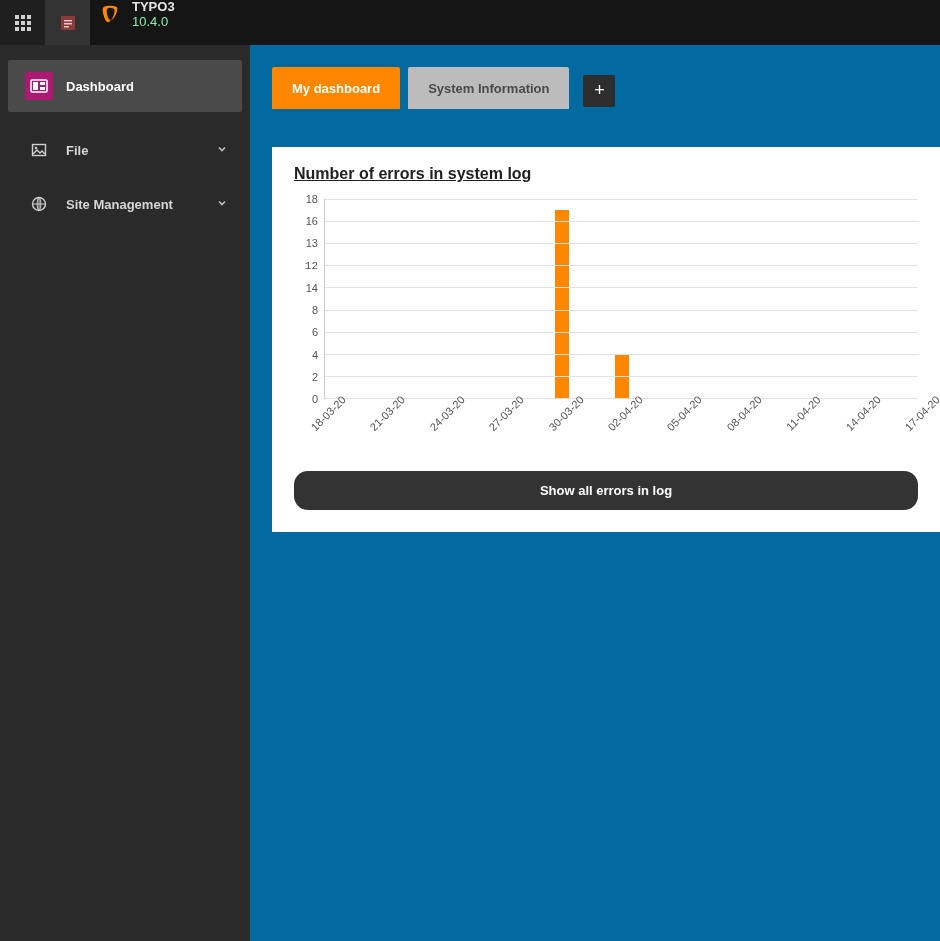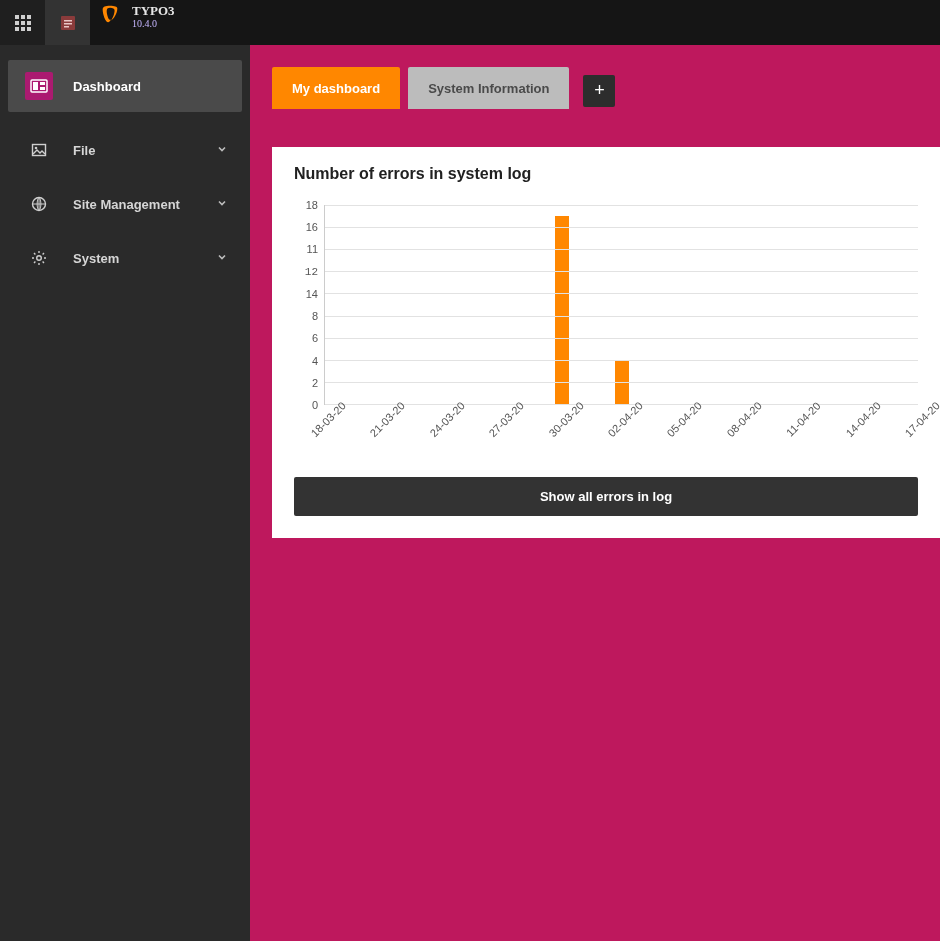--- a/index.html
+++ b/index.html
@@ -25,31 +25,30 @@
     width: 45px;
     display: flex;
     align-items: center;
     justify-content: center;
     cursor: pointer;
   }
   .tb-btn.grid { background: #1f1f1f; }
   .tb-btn.checklist { background: #333; }
   .topbar .brand {
     display: flex;
-    align-items: flex-end;
+    align-items: center;
     padding: 0 10px 16px 6px;
-    font-family: Liberation Serif, serif;
   }
   .brand .logo {
     width: 28px; height: 28px;
     display: flex; align-items: center; justify-content: center;
     margin-right: 8px;
   }
   .brand .name { font-size: 13px; font-weight: bold; color: #e6e6e6; line-height: 1.1; }
-  .brand .ver  { font-size: 10px; color: #c4b5fd; line-height: 1.1; }
+  .brand .ver  { font-size: 13px; color: #86efac; line-height: 1.1; }
 
   
   .shell { display: flex; height: calc(100% - 45px); }
 
   .sidebar {
     width: 250px;
     background: #2a2a2a;
     color: #c9c9c9;
     display: flex;
     flex-direction: column;
@@ -65,41 +64,41 @@
     font-size: 13px;
     border-radius: 2px;
     margin: 0 8px 2px 8px;
   }
   .sb-item .icon {
     width: 34px;
     display: flex;
     align-items: center;
     justify-content: center;
   }
-  .sb-item .label { flex: 1; margin-left: 17px; font-weight: bold; color: #d6d6d6; }
+  .sb-item .label { flex: 1; margin-left: 10px; font-weight: bold; color: #d6d6d6; }
   .sb-item .chev { color: #b6b6b6; }
 
   .sb-item.active {
     background: #4a4a4a;
     color: #fff;
     margin: 0 8px 12px 8px;
   }
   .sb-item.active .label { color: #fff; }
 
   .sb-item.active .icon-box {
     width: 28px; height: 28px;
     background: #ab1a70;
     display: flex; align-items: center; justify-content: center;
     border-radius: 2px;
   }
 
   
   .main {
     flex: 1;
-    background: #be185d;
+    background: #0369a1;
     display: flex;
     flex-direction: column;
   }
 
   .tabs {
     display: flex;
     align-items: center;
     padding: 22px 22px 0 22px;
     gap: 8px;
   }
@@ -127,21 +126,22 @@
   }
 
   .panel {
     background: #fff;
     margin: 38px 0 0 22px;
     padding: 18px 22px 22px 22px;
   }
   .panel h2 {
     font-size: 16px;
     font-weight: bold;
-    margin-bottom: 22px;
+    margin-bottom: 16px;
+    text-decoration: underline;
   }
 
   
   .chart-wrap { position: relative; }
   .chart {
     position: relative;
     height: 200px;
     margin-left: 30px;
     border-left: 1px solid #ccc;
     border-bottom: 1px solid #ccc;
@@ -189,21 +189,21 @@
   .btn-full {
     display: block;
     width: 100%;
     background: #333333;
     color: #fff;
     text-align: center;
     padding: 12px 0;
     font-size: 13px;
     font-weight: bold;
     border: none;
-    border-radius: 2px;
+    border-radius: 14px;
     margin-top: 22px;
     cursor: pointer;
   }
 </style>
 </head>
 <body>
 
 <div class="topbar">
   <div class="tb-btn grid">
     <svg width="16" height="16" viewBox="0 0 16 16">
@@ -273,32 +273,20 @@
           <svg width="16" height="16" viewBox="0 0 16 16">
             <circle cx="8" cy="8" r="6.5" fill="none" stroke="#cfcfcf" stroke-width="1.4"></circle>
             <path d="M1.5 8h13M8 1.5v13M8 1.5c2.5 2 2.5 11 0 13M8 1.5c-2.5 2-2.5 11 0 13" fill="none" stroke="#cfcfcf" stroke-width="1"></path>
           </svg>
         </span>
         <span class="label">Site Management</span>
         <span class="chev"><svg width="12" height="12" viewBox="0 0 12 12">
             <path d="M3 4.5l3 3 3-3" fill="none" stroke="#bdbdbd" stroke-width="1.6"></path>
           </svg></span>
       </div>
-      <div class="sb-item">
-        <span class="icon">
-          <svg width="16" height="16" viewBox="0 0 16 16">
-            <circle cx="8" cy="8" r="2.3" fill="none" stroke="#cfcfcf" stroke-width="1.4"></circle>
-            <path fill="none" stroke="#cfcfcf" stroke-width="1.4" d="M8 1v2M8 13v2M1 8h2M13 8h2M3 3l1.4 1.4M11.6 11.6L13 13M13 3l-1.4 1.4M4.4 11.6L3 13"></path>
-          </svg>
-        </span>
-        <span class="label">System</span>
-        <span class="chev"><svg width="12" height="12" viewBox="0 0 12 12">
-            <path d="M3 4.5l3 3 3-3" fill="none" stroke="#bdbdbd" stroke-width="1.6"></path>
-          </svg></span>
-      </div>
     </nav>
 
   <main class="main">
     <div class="tabs" id="tabs">
         <div class="tab tab-active">My dashboard</div>
         <div class="tab tab-inactive">System Information</div>
         <div class="tab-add">
           <span>+</span>
         </div>
       </div>
@@ -308,21 +296,21 @@
 
       <div class="chart-wrap">
         <div class="y-labels" id="ylabels">
             <span style="top: 100%;">0</span>
             <span style="top: 88.8889%;">2</span>
             <span style="top: 77.7778%;">4</span>
             <span style="top: 66.6667%;">6</span>
             <span style="top: 55.5556%;">8</span>
             <span style="top: 44.4444%;">14</span>
             <span style="top: 33.3333%; font-family: Liberation Mono, monospace;">12</span>
-            <span style="top: 22.2222%;">11</span>
+            <span style="top: 22.2222%;">13</span>
             <span style="top: 11.1111%;">16</span>
             <span style="top: 0%;">18</span>
           </div>
         <div class="chart" id="chart">
           <div class="bars" id="bars">
               <div class="bar" style="left: 40%; height: 94.4444%; background: rgb(255, 135, 0);"></div>
               <div class="bar" style="left: 50%; height: 22.2222%; background: rgb(255, 135, 0);"></div>
             </div>
         <div class="gridline" style="top: 100%;"></div>
             <div class="gridline" style="top: 88.8889%;"></div>

